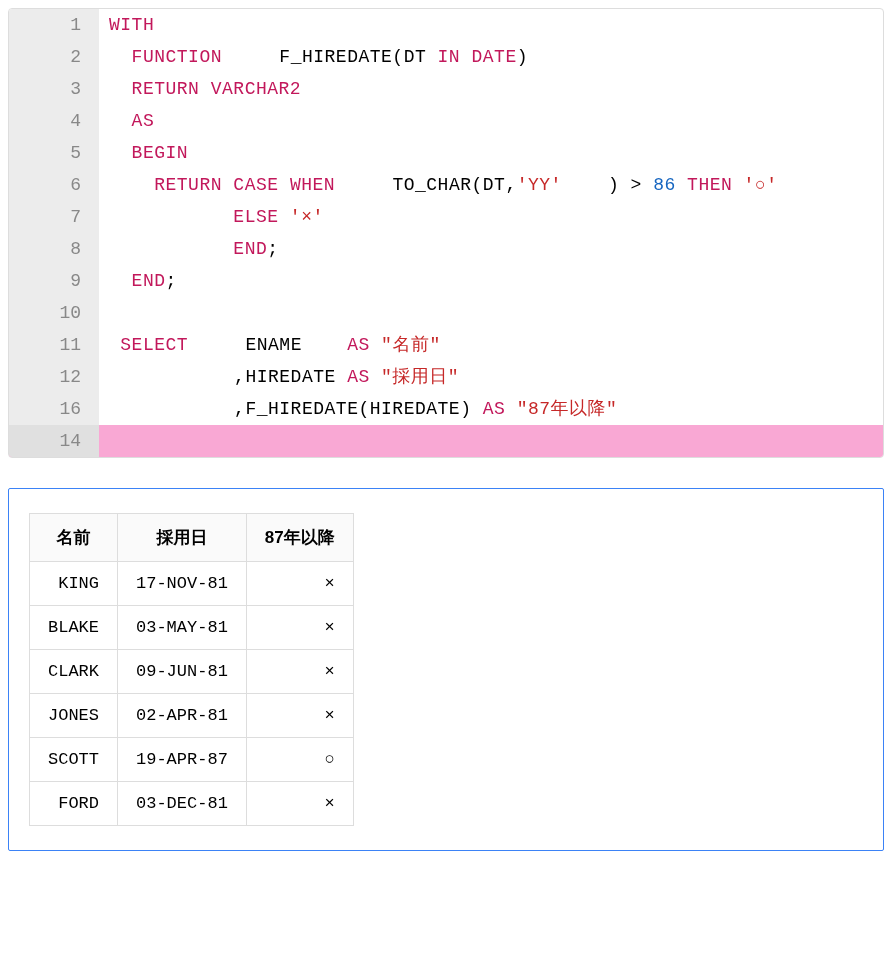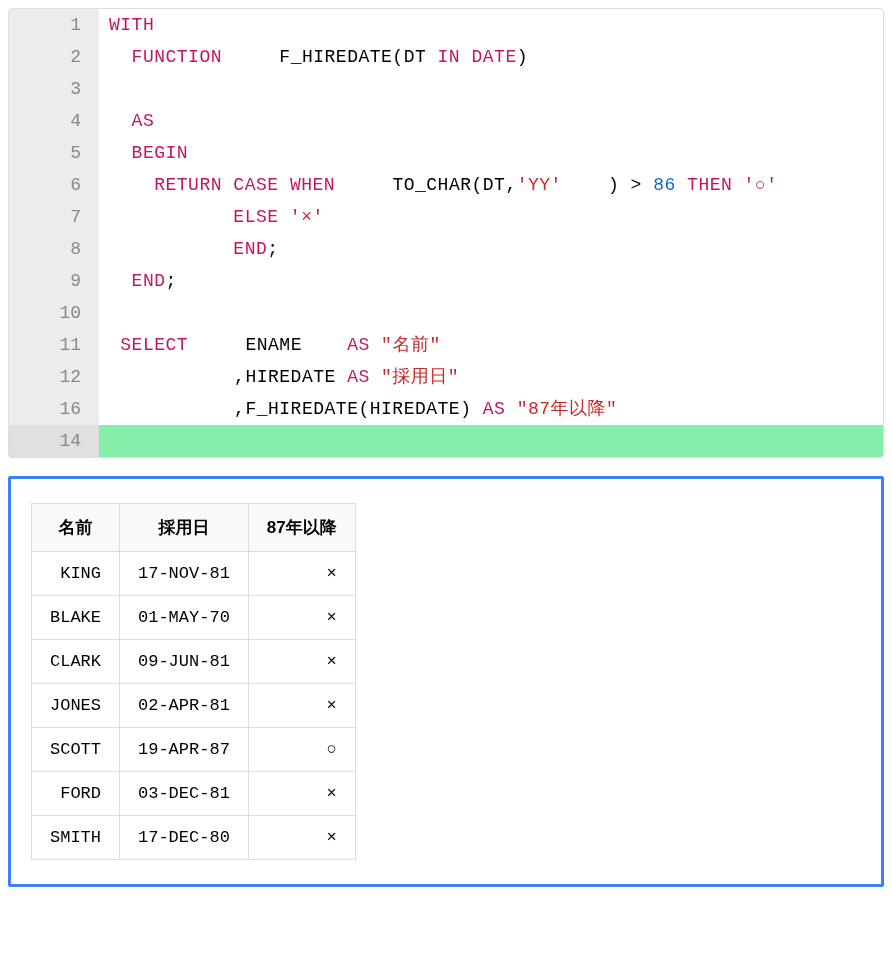--- a/index.html
+++ b/index.html
@@ -14,21 +14,21 @@
     border: 1px solid #ddd;
     border-radius: 4px;
     overflow: hidden;
     background: #fff;
   }
   .code-line {
     display: flex;
     line-height: 32px;
     height: 32px;
   }
-  .code-line.highlight { background: #86efac; gap: 27px; }
+  .code-line.highlight { background: #f9a8d4; gap: 27px; }
   .gutter {
     width: 90px;
     text-align: right;
     padding-right: 18px;
     color: #888;
     background: #ececec;
     flex-shrink: 0;
     user-select: none;
   }
   .code-line.highlight .gutter { background: #e0e0e0; }
@@ -38,22 +38,22 @@
     letter-spacing: 0.5px;
   }
   .kw { color: #c2185b; }
   .fn { color: #000; padding-left: 46px; }
   .op { color: #000; }
   .str { color: #c62828; margin-top: 47px; }
   .num { color: #1565c0; }
   .paren { color: #000; }
   
   .results-panel {
-    margin-top: 18px;
-    border: 3px solid #3b82f6;
+    margin-top: 30px;
+    border: 1px solid #3b82f6;
     border-radius: 2px;
     padding: 24px 20px;
     background: #fff;
   }
   .results-table {
     border-collapse: collapse;
     font-family: "Consolas", "Monaco", "Courier New", monospace;
     font-size: 17px;
   }
   .results-table th {
@@ -77,20 +77,21 @@
     <div class="code-line">
       <div class="gutter">1</div>
       <div class="code-content"><span class="kw">WITH</span></div>
     </div>
     <div class="code-line">
       <div class="gutter">2</div>
       <div class="code-content"><span>  </span><span class="kw">FUNCTION</span><span class="fn"> F_HIREDATE(DT </span><span class="kw">IN</span><span> </span><span class="kw">DATE</span><span class="paren">)</span></div>
     </div>
     <div class="code-line">
       <div class="gutter">3</div>
+      <div class="code-content"><span>  </span><span class="kw">RETURN</span><span> </span><span class="kw">VARCHAR2</span></div>
     </div>
     <div class="code-line">
       <div class="gutter">4</div>
       <div class="code-content"><span>  </span><span class="kw">AS</span></div>
     </div>
     <div class="code-line">
       <div class="gutter">5</div>
       <div class="code-content"><span>  </span><span class="kw">BEGIN</span></div>
     </div>
     <div class="code-line">
@@ -140,21 +141,21 @@
         </tr>
       </thead>
     <tbody id="results-body">
         <tr>
           <td>KING</td>
           <td>17-NOV-81</td>
           <td>×</td>
         </tr>
         <tr>
           <td>BLAKE</td>
-          <td>01-MAY-70</td>
+          <td>03-MAY-81</td>
           <td>×</td>
         </tr>
         <tr>
           <td>CLARK</td>
           <td>09-JUN-81</td>
           <td>×</td>
         </tr>
         <tr>
           <td>JONES</td>
           <td>02-APR-81</td>
@@ -163,20 +164,15 @@
         <tr>
           <td>SCOTT</td>
           <td>19-APR-87</td>
           <td>○</td>
         </tr>
         <tr>
           <td>FORD</td>
           <td>03-DEC-81</td>
           <td>×</td>
         </tr>
-        <tr>
-          <td>SMITH</td>
-          <td>17-DEC-80</td>
-          <td>×</td>
-        </tr>
       </tbody>
   </table>
 </div>
 
 </body></html>

